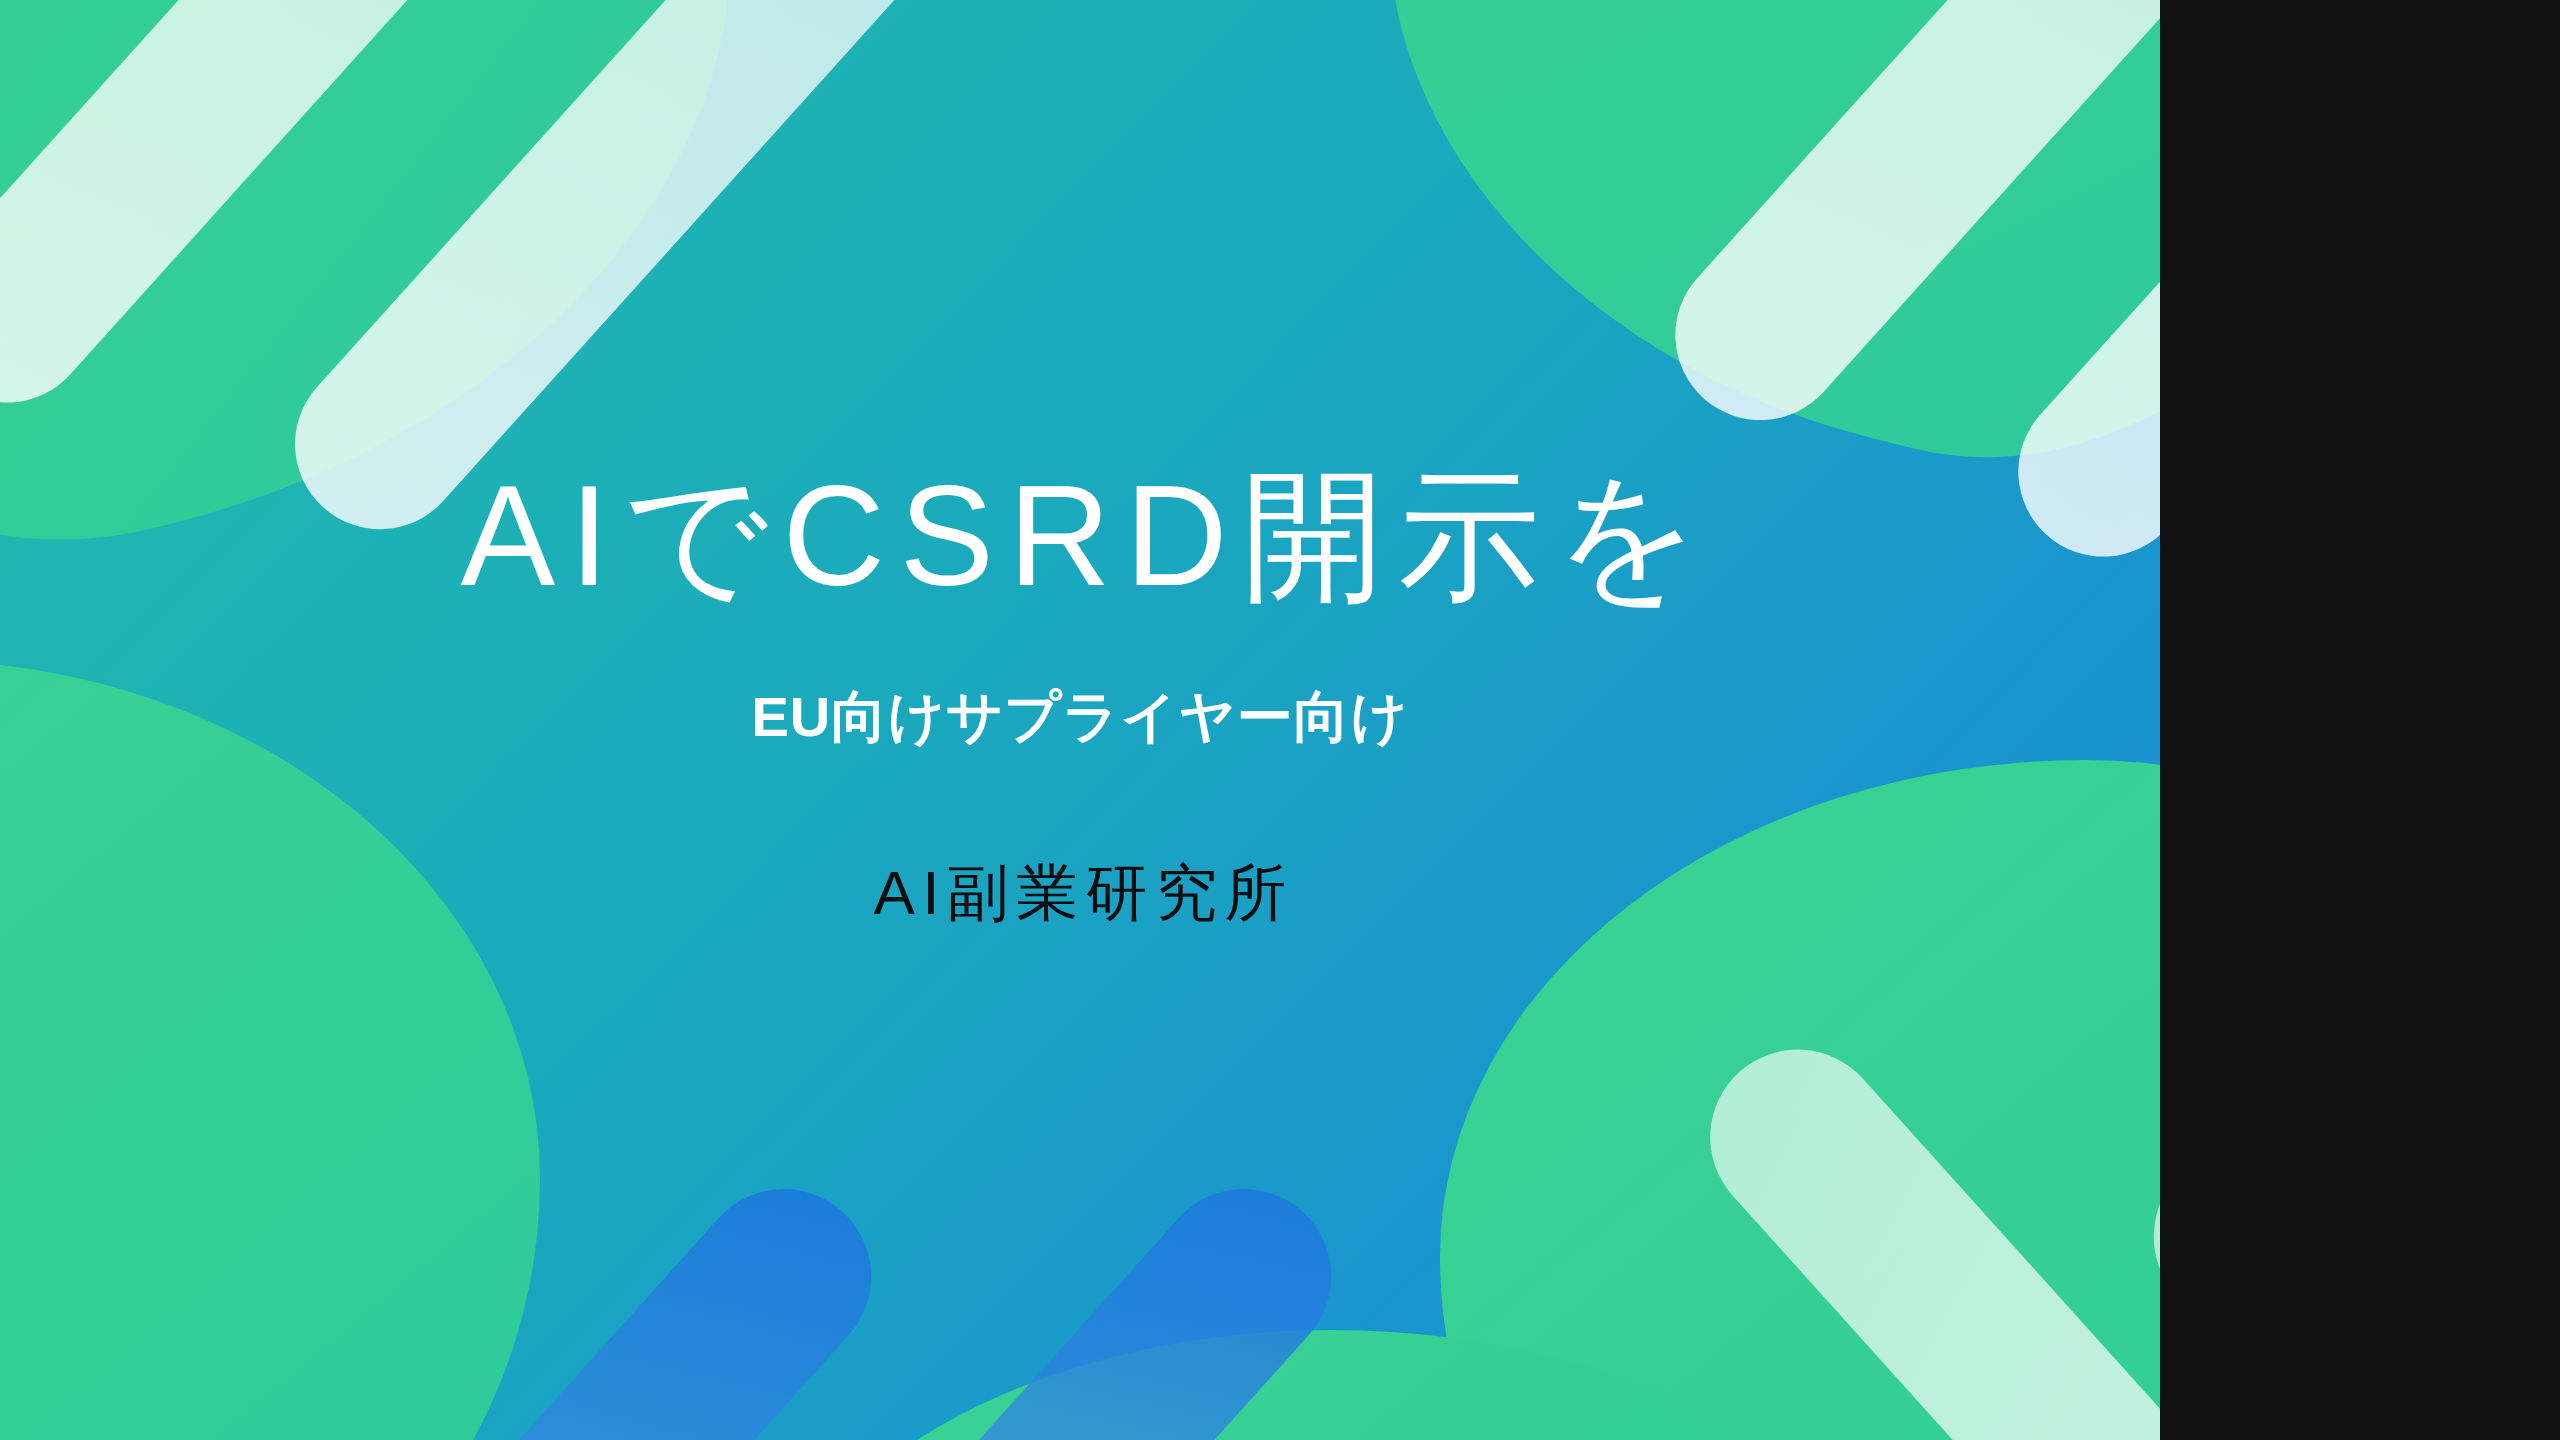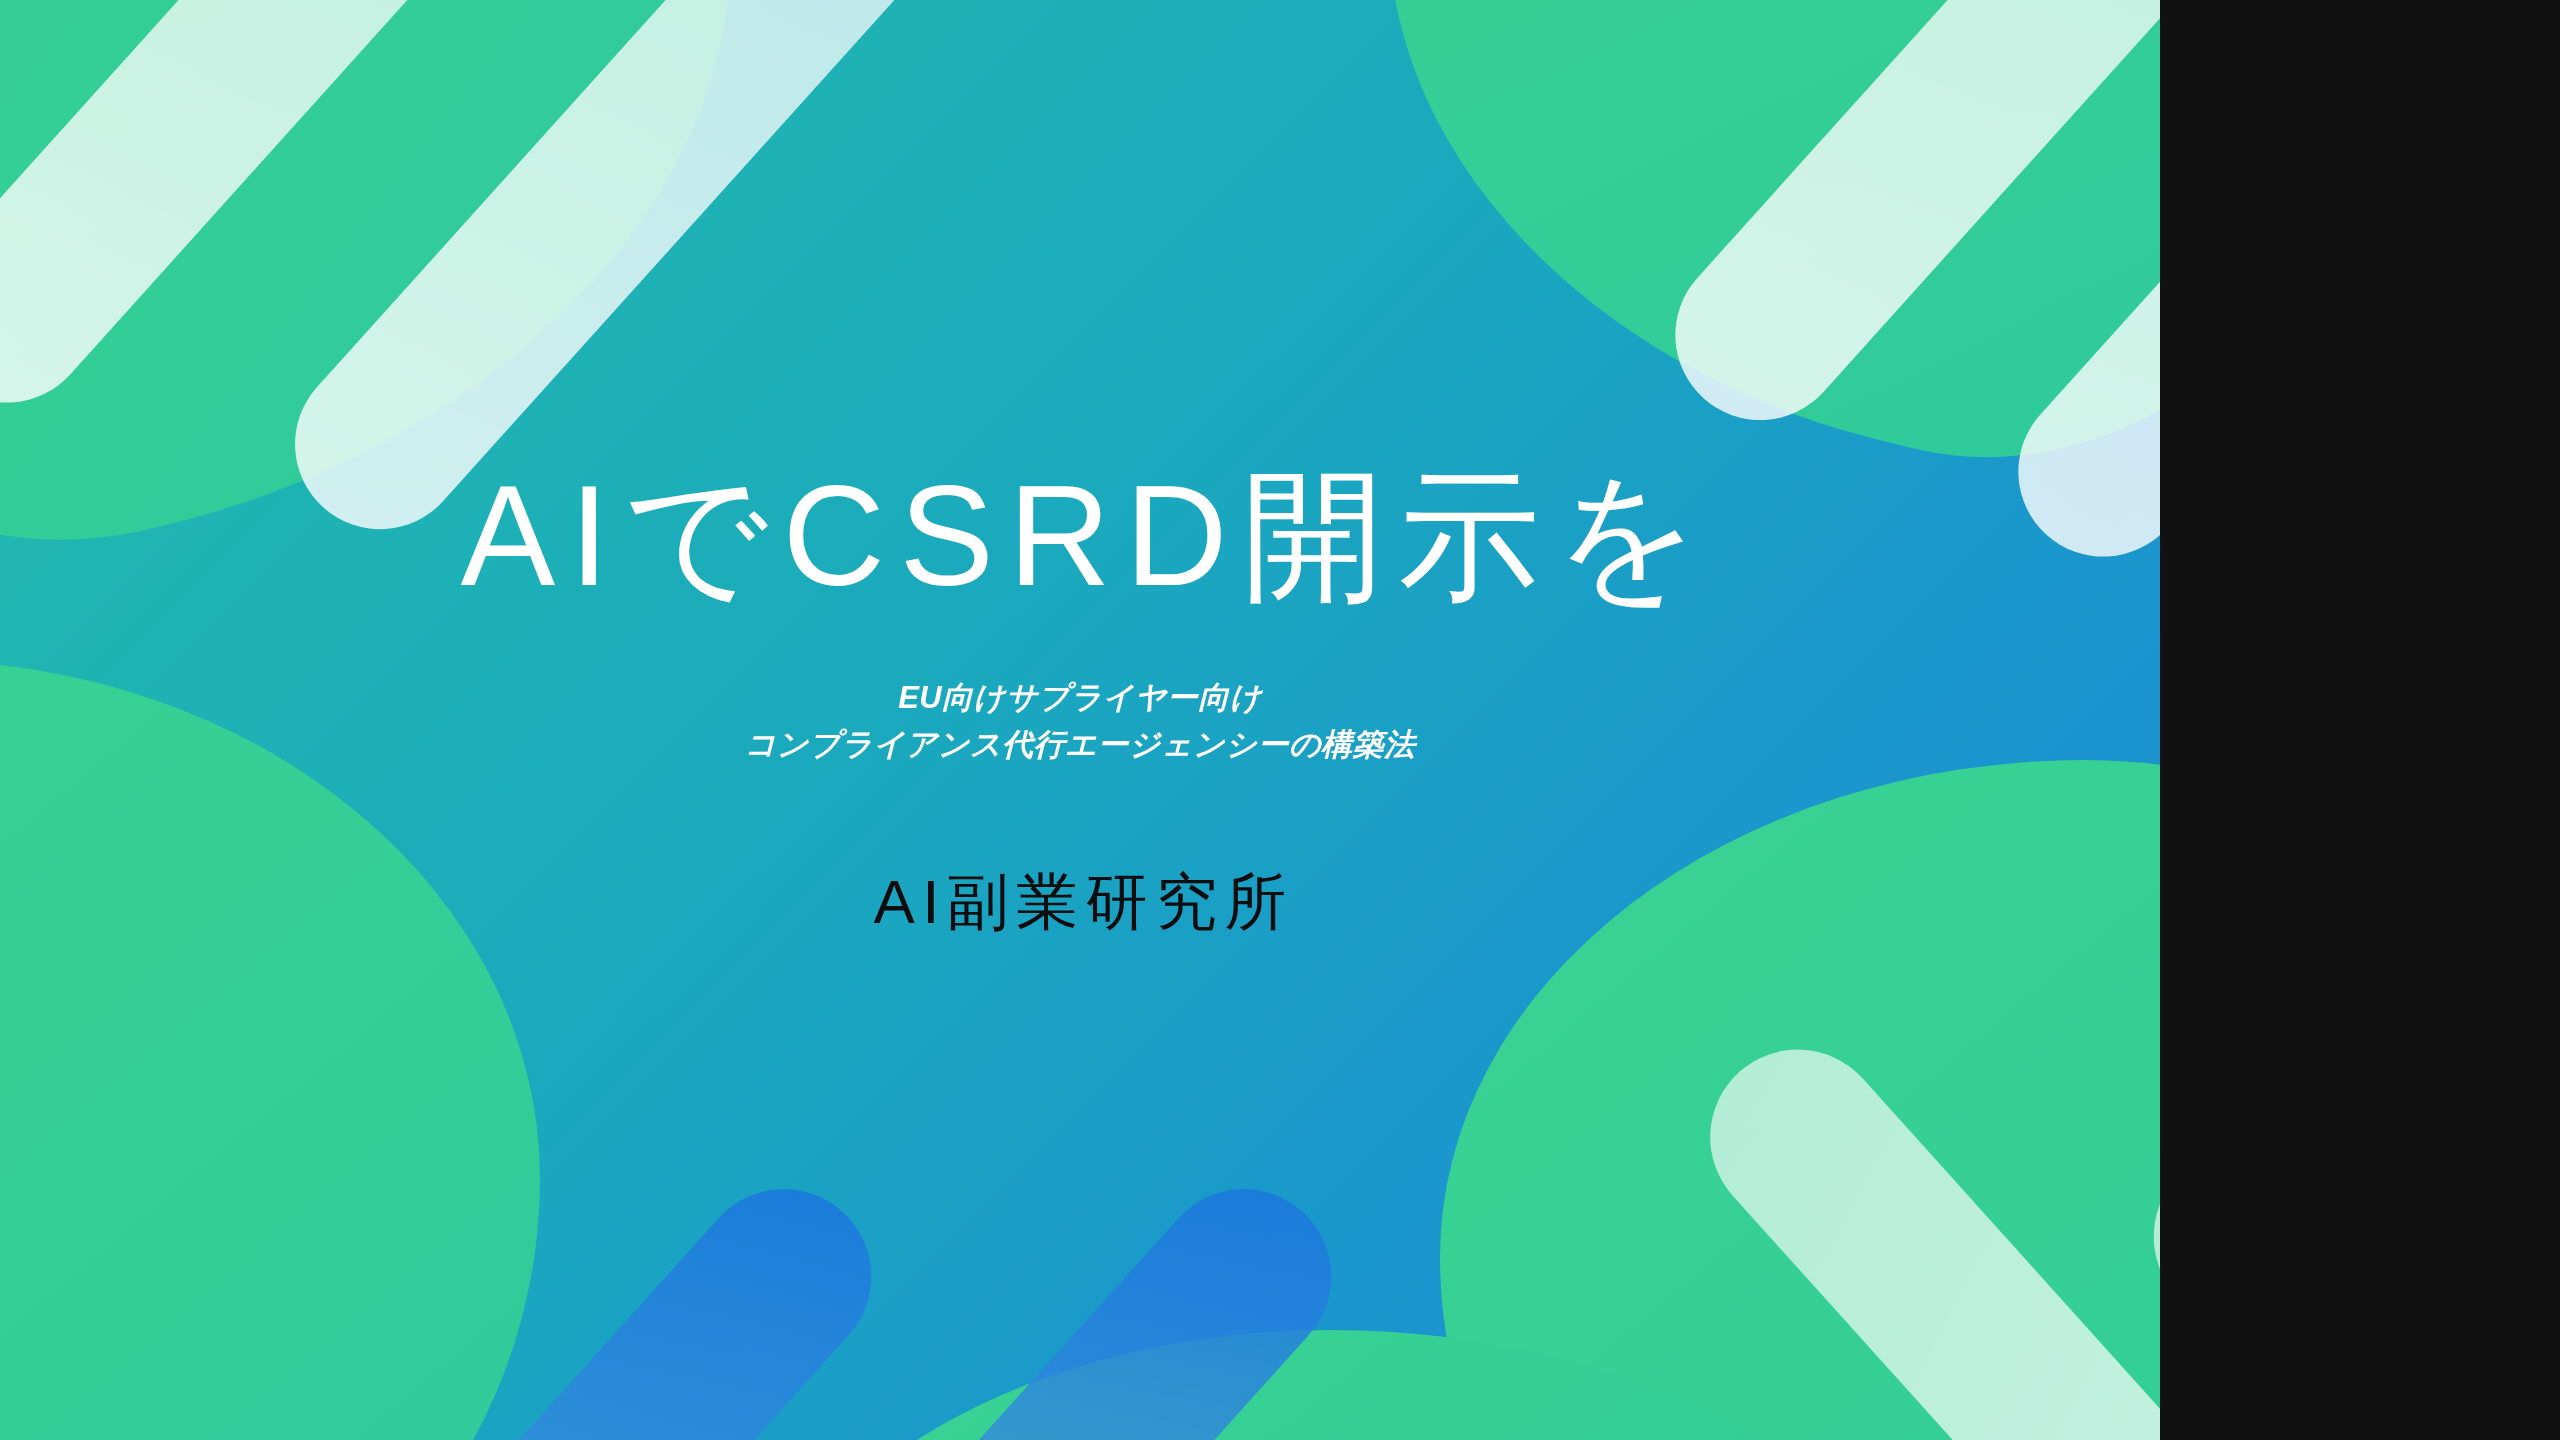--- a/index.html
+++ b/index.html
@@ -117,26 +117,25 @@
     white-space: nowrap;
     font-family: "Liberation Sans", "DejaVu Sans", sans-serif;
   }
 
   .subtitle-block {
     margin-top: 54px;
     text-align: center;
     color: #ffffff;
   }
   .subtitle-line {
-    font-size: 31px;
+    font-size: 56px;
     line-height: 1.52;
     font-weight: 700;
     letter-spacing: 0.015em;
     white-space: nowrap;
-    font-style: italic;
   }
 
   .brand-block {
     margin-top: 92px;
     text-align: right;
   }
   .brand-text {
     font-size: 62px;
     font-weight: 400;
     letter-spacing: 0.12em;
@@ -171,21 +170,20 @@
   </div>
 
   <div class="content">
 
     <div class="title-block">
       <div class="title-line">AIでCSRD開示を</div>
     </div>
 
     <div class="subtitle-block">
       <div class="subtitle-line">EU向けサプライヤー向け</div>
-      <div class="subtitle-line">コンプライアンス代行エージェンシーの構築法</div>
     </div>
 
     <div class="brand-block">
       <div class="brand-text">AI副業研究所</div>
     </div>
 
   </div>
 </div>
 
 </body></html>

